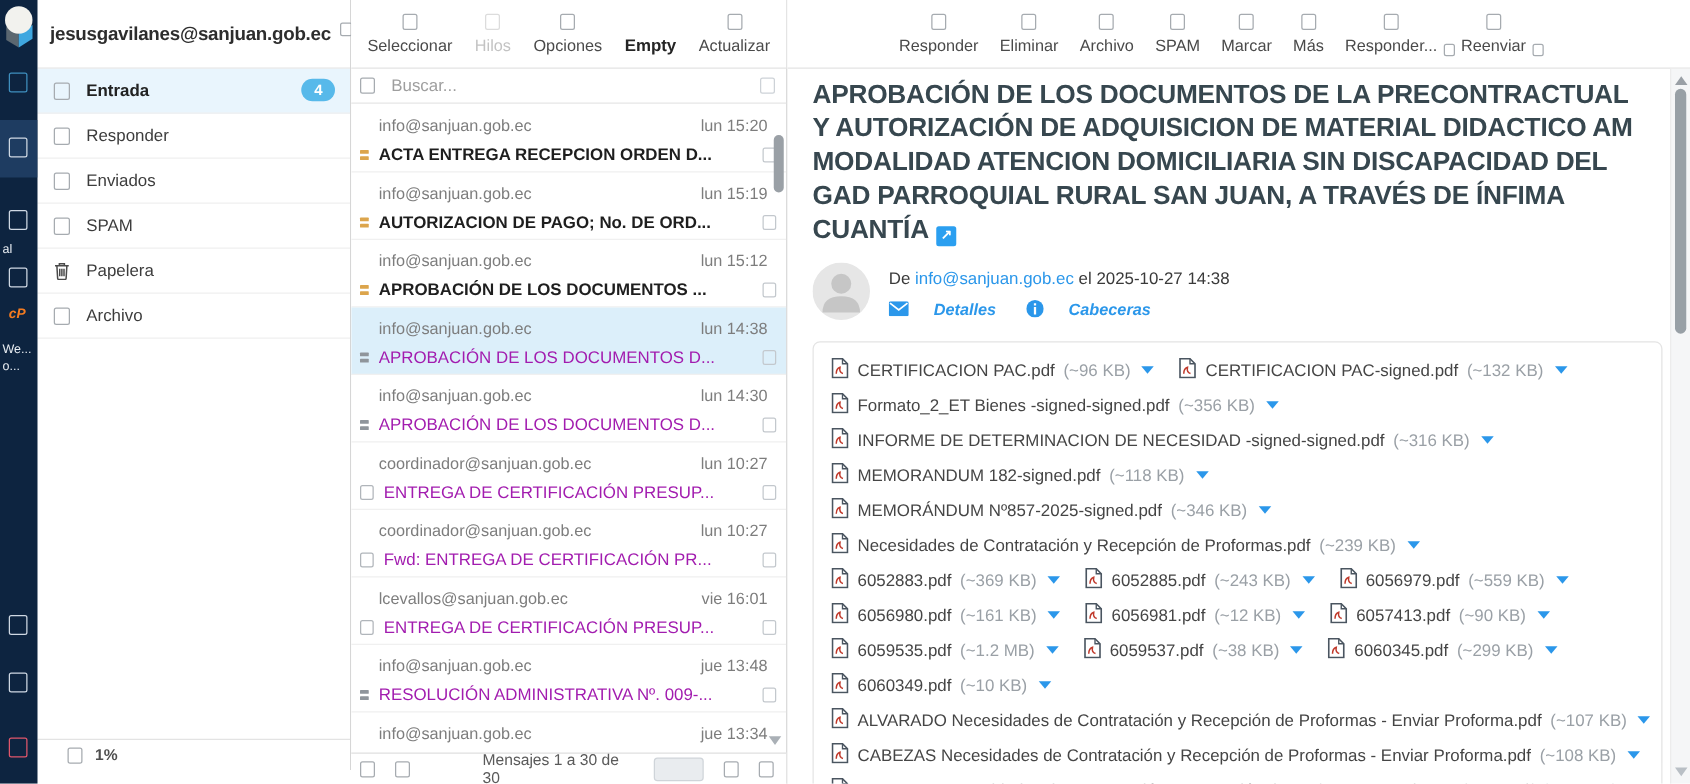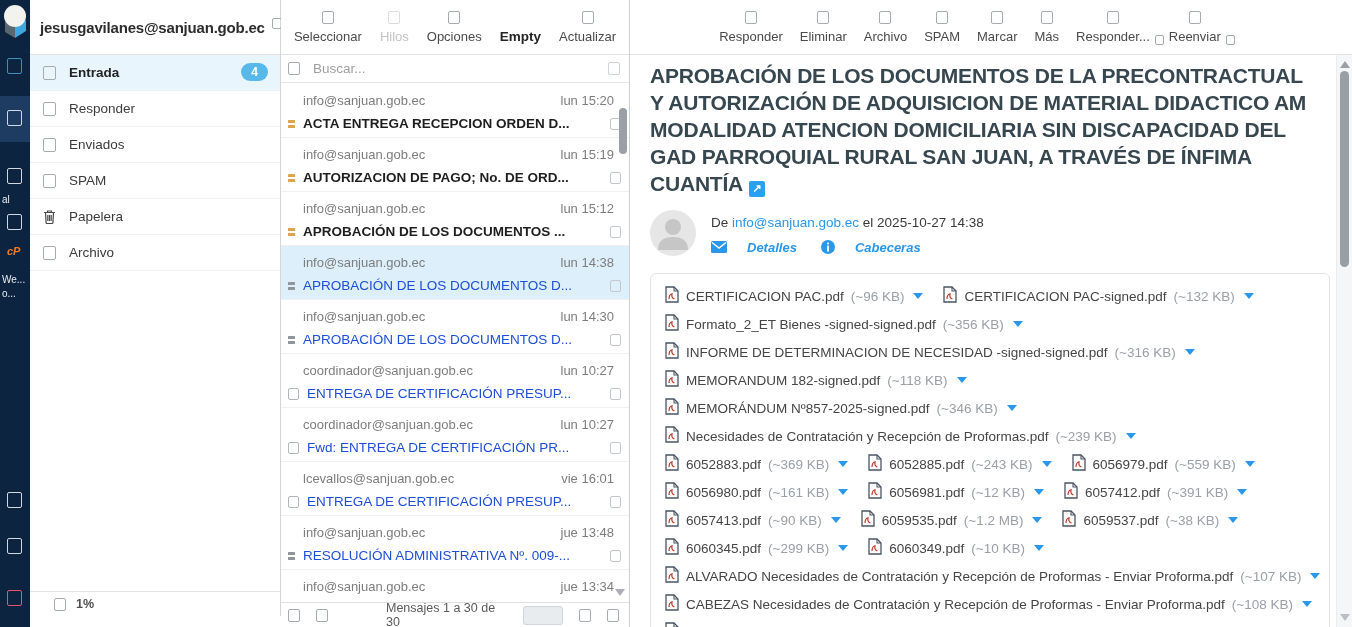--- a/index.html
+++ b/index.html
@@ -65,21 +65,21 @@
   .search-input { flex:1; border:none; outline:none; font-size:13.5px; color:#333;
                   font-family:"Liberation Sans", sans-serif; background:transparent; }
   .search-input::placeholder { color:#9e9e9e; }
 
   .message-list { position:absolute; top:84px; bottom:25px; left:0; right:0; overflow:hidden; }
   .msg { height:54px; border-bottom:1px solid #f0f0f0; padding:5px 8px 0 7px; cursor:pointer; }
   .msg.selected { background:#dceffa; }
   .msg-line1 { display:flex; justify-content:space-between; align-items:center;
                font-size:13px; color:#7d7d7d; height:23px; padding-left:15px; padding-right:7px; }
   .msg-line2 { display:flex; align-items:center; height:23px; gap:8px; }
-  .msg-subject { font-size:13.5px; color:#1d4ed8; white-space:nowrap; overflow:hidden; flex:1; }
+  .msg-subject { font-size:13.5px; color:#a21caf; white-space:nowrap; overflow:hidden; flex:1; }
   .msg.unread .msg-subject { font-weight:700; color:#1e1e1e; }
   .marker-bars { display:flex; flex-direction:column; gap:2px; width:7px; flex:none; }
   .marker-bars i { display:block; height:3px; border-radius:0.5px; }
   .marker-bars.orange i { background:#dca54c; }
   .marker-bars.gray i { background:#8f959b; }
   .marker-box { width:11px; height:12px; border:1.5px solid #b0b5ba; border-radius:2px; flex:none; }
   .msg-line2 .tofu { margin-left:auto; border-color:#c3c8cd; width:11px; height:12px; }
 
   .list-thumb { position:absolute; right:2px; top:24px; width:8px; height:46px;
                 background:#9aa0a6; border-radius:4px; }
@@ -596,30 +596,20 @@
             <span class="name">6056981.pdf</span>
             <span class="size">(~12 KB)</span>
             <span class="caret"></span>
           </span>
           <span class="att">
             <span><svg width="14" height="17" viewBox="0 0 14 17">
                 <path d="M1 1 h8 l4 4 v11 h-12 z" fill="none" stroke="#4a5560" stroke-width="1.3"></path>
                 <path d="M9 1 v4 h4" fill="none" stroke="#4a5560" stroke-width="1.1"></path>
                 <path d="M4 13 q0-4.2 3-5.2 q-0.8 4.2 2.4 5" stroke="#c0392b" fill="none" stroke-width="1.2"></path>
               </svg></span>
-            <span class="name">6057412.pdf</span>
-            <span class="size">(~391 KB)</span>
-            <span class="caret"></span>
-          </span>
-          <span class="att">
-            <span><svg width="14" height="17" viewBox="0 0 14 17">
-                <path d="M1 1 h8 l4 4 v11 h-12 z" fill="none" stroke="#4a5560" stroke-width="1.3"></path>
-                <path d="M9 1 v4 h4" fill="none" stroke="#4a5560" stroke-width="1.1"></path>
-                <path d="M4 13 q0-4.2 3-5.2 q-0.8 4.2 2.4 5" stroke="#c0392b" fill="none" stroke-width="1.2"></path>
-              </svg></span>
             <span class="name">6057413.pdf</span>
             <span class="size">(~90 KB)</span>
             <span class="caret"></span>
           </span>
           <span class="att">
             <span><svg width="14" height="17" viewBox="0 0 14 17">
                 <path d="M1 1 h8 l4 4 v11 h-12 z" fill="none" stroke="#4a5560" stroke-width="1.3"></path>
                 <path d="M9 1 v4 h4" fill="none" stroke="#4a5560" stroke-width="1.1"></path>
                 <path d="M4 13 q0-4.2 3-5.2 q-0.8 4.2 2.4 5" stroke="#c0392b" fill="none" stroke-width="1.2"></path>
               </svg></span>

